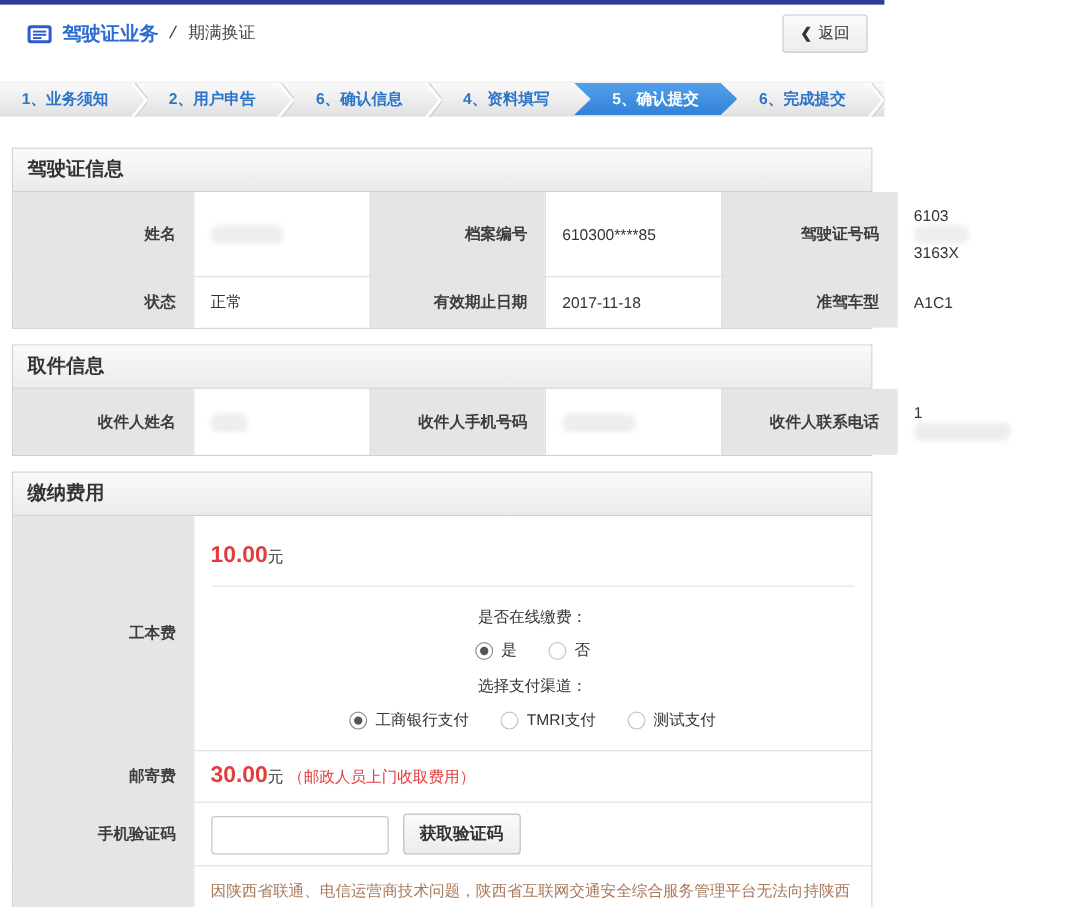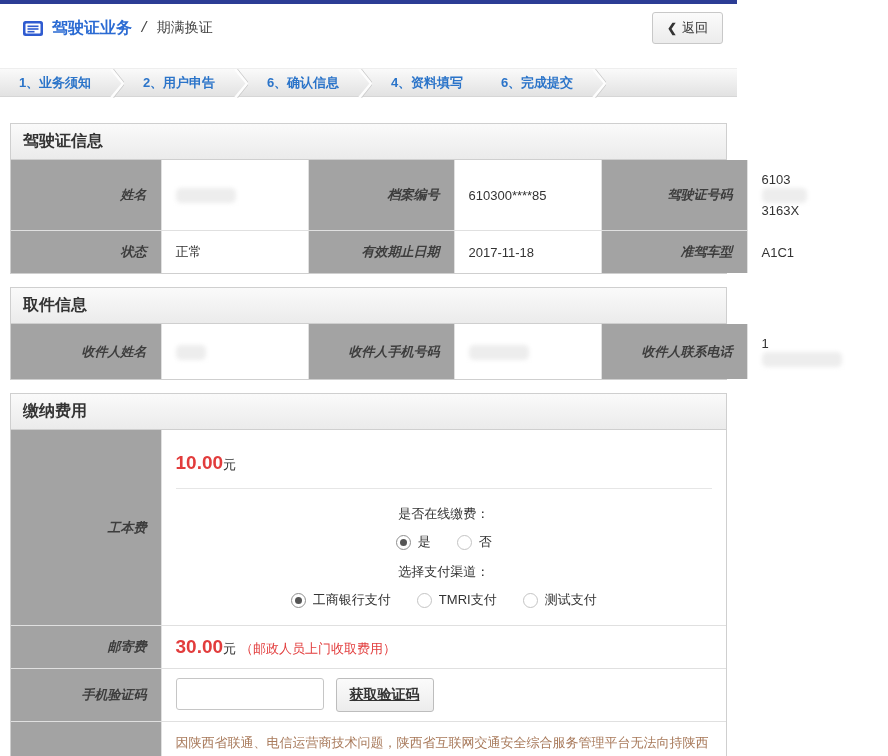--- a/index.html
+++ b/index.html
@@ -34,21 +34,21 @@
   .box.first { margin-top: 26px; }
   .box-title { padding: 7px 12px; font-size: 16px; font-weight: bold; color: #333;
     background: linear-gradient(#fafafa, #ebebeb); border-bottom: 1px solid #cfcfcf; }
 
   table.grid { width: 100%; border-collapse: collapse; table-layout: fixed; }
   table.grid td { border: 1px solid #e0e0e0; font-size: 13px; padding: 12px 14px; vertical-align: middle; }
   table.grid tr td:first-child { border-left: none; }
   table.grid tr td:last-child { border-right: none; margin-top: 41px; }
   table.grid tr:first-child td { border-top: none; }
   table.grid tr:last-child td { border-bottom: none; }
-  td.lbl { background: #a3a3a3; text-align: right; color: #3d3d3d; font-weight: bold; font-style: italic; }
+  td.lbl { background: #e5e5e5; text-align: right; color: #3d3d3d; font-weight: bold; }
   td.val { background: #fff; color: #333; }
 
   
   .redact { display: inline-block; height: 15px; background: #ededed; border-radius: 5px; filter: blur(2px); vertical-align: middle; }
   .w30 { width: 30px; } .w45 { width: 45px; } .w60 { width: 60px; } .w80 { width: 80px; } .w110 { width: 110px; }
 
   
   table.fees td.lbl { width: 150px; }
   .price-line { padding: 10px 0 12px 0; }
   .amount { color: #e23c3c; font-size: 19px; font-weight: bold; }
@@ -56,21 +56,21 @@
   .note-red { color: #e23c3c; font-size: 13px; margin-left: 4px; }
   .subdivider { border-top: 1px solid #e6e6e6; margin: 2px 0 12px 0; }
   .opt-line { display: flex; align-items: center; gap: 10px; padding: 4px 0; font-size: 13px; color: #333; flex-direction: column; }
   .opt-line + .opt-line { margin-top: 4px; }
   .radio-group { display: flex; align-items: center; gap: 26px; }
   .radio-item { display: inline-flex; align-items: center; gap: 7px; cursor: pointer; }
   .radio { width: 15px; height: 15px; border: 1px solid #c4c4c4; border-radius: 50%; background: #fff; position: relative; flex: 0 0 auto; }
   .radio.sel { border-color: #8f8f8f; }
   .radio.sel::after { content: ""; position: absolute; left: 3px; top: 3px; right: 3px; bottom: 3px; background: #555; border-radius: 50%; }
 
-  .code-row { display: flex; align-items: flex-start; gap: 12px; text-decoration: underline; }
+  .code-row { display: flex; align-items: flex-end; gap: 12px; }
   .code-input { width: 148px; height: 32px; border: 1px solid #c6c6c6; border-radius: 3px; padding: 0 8px; font-size: 13px; }
   .code-btn { padding: 7px 13px; font-size: 14px; font-weight: bold; color: #333;
     background: linear-gradient(#fbfbfb, #ececec); border: 1px solid #bdbdbd; border-radius: 3px; cursor: pointer; }
 
   .warn-text { color: #a8795a; font-size: 13px; line-height: 2.0; }
 </style>
 </head>
 <body>
 
 <div class="page">
@@ -111,20 +111,23 @@
       </svg>
     <div class="step">
         <span>6、确认信息</span>
       </div>
     <svg class="step-sep" viewBox="0 0 14 29">
         <path d="M1 0 L13 14.5 L1 29" stroke="#fdfdfd" stroke-width="2.5" fill="none"></path>
         <path d="M3.5 0 L15 14.5 L3.5 29" stroke="#cfcfcf" stroke-width="1" fill="none"></path>
       </svg>
     <div class="step">
         <span>4、资料填写</span>
+      </div>
+    <div class="step active">
+        <span>5、确认提交</span>
       </div>
     <div class="step">
         <span>6、完成提交</span>
       </div>
     <svg class="step-sep" viewBox="0 0 14 29">
         <path d="M1 0 L13 14.5 L1 29" stroke="#fdfdfd" stroke-width="2.5" fill="none"></path>
         <path d="M3.5 0 L15 14.5 L3.5 29" stroke="#cfcfcf" stroke-width="1" fill="none"></path>
       </svg>
     <div class="filler"></div>
   </nav>

